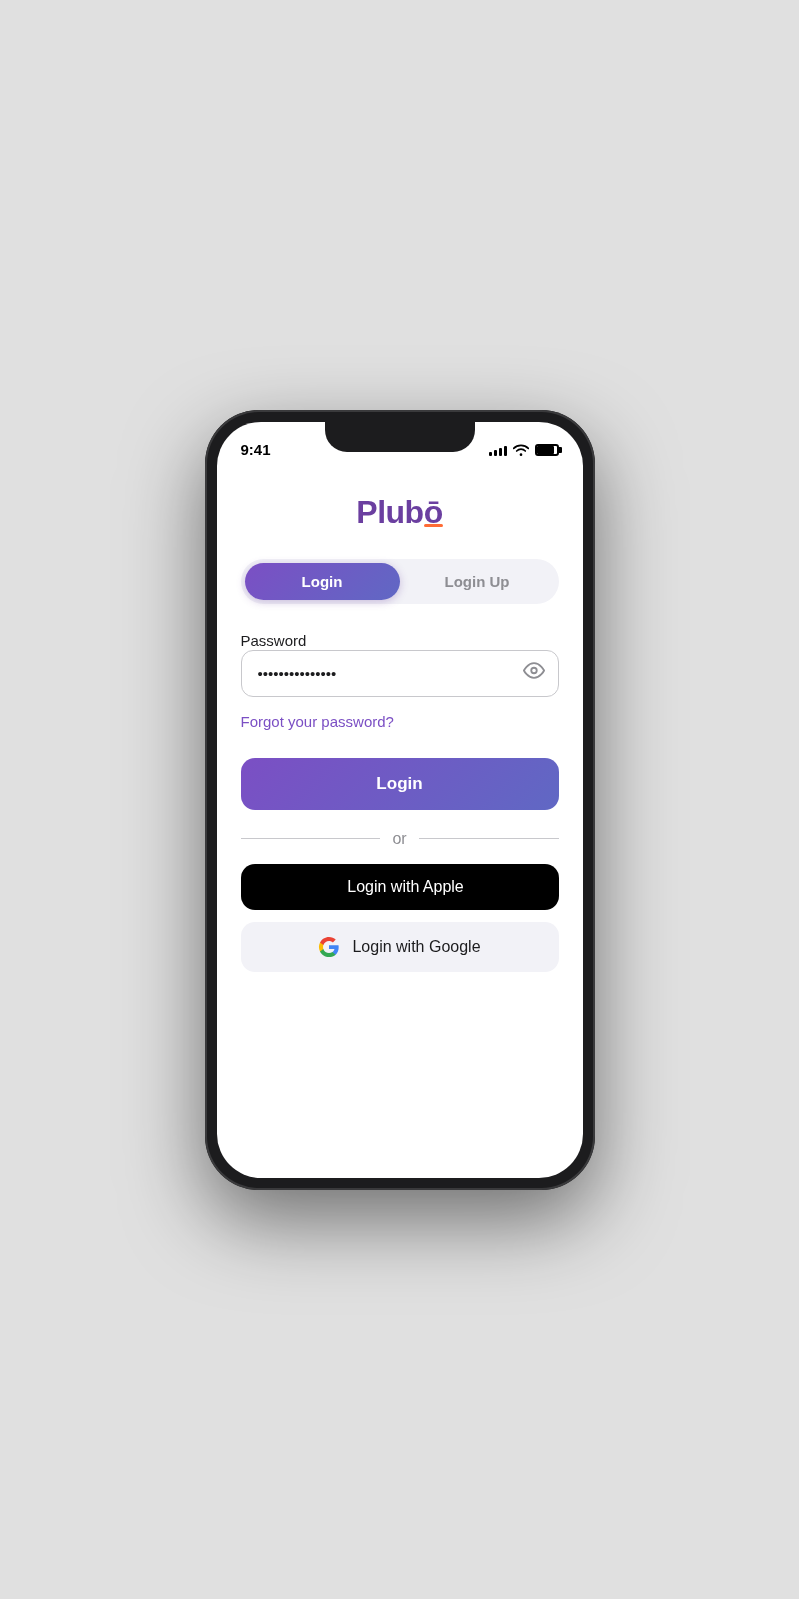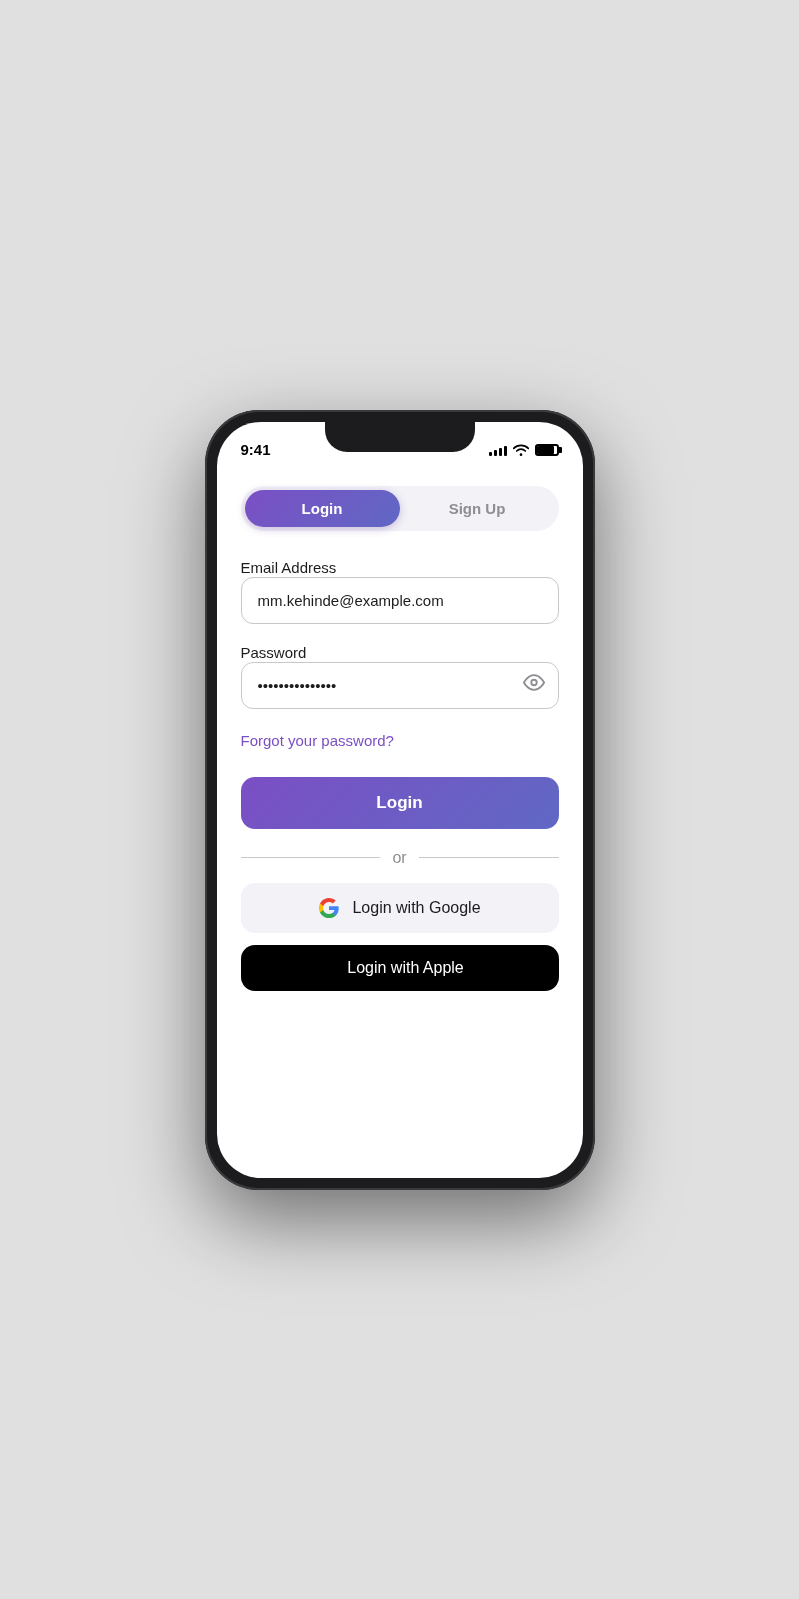--- a/index.html
+++ b/index.html
@@ -219,21 +219,21 @@
       font-size: 18px;
     }
 
     .forgot-link {
       color: #7b4fc4;
       font-size: 15px;
       font-weight: 500;
       text-decoration: none;
       display: block;
       margin-bottom: 28px;
-      margin-top: 23px;
+      margin-top: 16px;
     }
 
     .login-button {
       width: 100%;
       padding: 16px;
       background: linear-gradient(135deg, #7b4fc4, #6068c4);
       color: #fff;
       border: none;
       border-radius: 14px;
       font-size: 17px;
@@ -323,32 +323,33 @@
 
         <div class="battery-icon">
           <div class="battery-fill"></div>
         </div>
       </div>
     </div>
 
     <div class="screen-content">
 
       
+      <div class="app-logo">
+        <span class="logo-text">
+          Plub<span class="logo-o-bar">ō</span>
+        </span>
+      </div>
 
       
       <div class="tab-switcher">
         <button class="tab-btn active">Login</button>
-        <button class="tab-btn inactive">Sign Up</button>
+        <button class="tab-btn inactive">Login Up</button>
       </div>
 
       
-      <div>
-        <label class="field-label">Email Address</label>
-        <input type="email" class="input-field" value="mm.kehinde@example.com" placeholder="mm.kehinde@example.com" style="">
-      </div>
 
       
       <div>
         <label class="field-label">Password</label>
         <div class="password-wrapper">
           <input type="password" class="input-field" value="password1234567" style="">
           <span class="eye-icon">
             
             <svg width="22" height="22" viewBox="0 0 24 24" fill="none" stroke="currentColor" stroke-width="2" stroke-linecap="round" stroke-linejoin="round">
               <path d="M1 12s4-8 11-8 11 8 11 8-4 8-11 8-11-8-11-8z"></path>
@@ -365,35 +366,35 @@
       <button class="login-button">Login</button>
 
       
       <div class="divider">
         <div class="divider-line"></div>
         <span class="divider-text">or</span>
         <div class="divider-line"></div>
       </div>
 
       
+      <button class="social-btn apple-btn">
+        <span class="apple-icon-wrap">
+          
+          
+        </span>
+        <span>Login with Apple</span>
+      </button>
+
+      
       <button class="social-btn google-btn">
 
         <svg class="google-icon" viewBox="0 0 24 24" xmlns="http://www.w3.org/2000/svg">
           <path d="M22.56 12.25c0-.78-.07-1.53-.2-2.25H12v4.26h5.92c-.26 1.37-1.04 2.53-2.21 3.31v2.77h3.57c2.08-1.92 3.28-4.74 3.28-8.09z" fill="#4285F4"></path>
           <path d="M12 23c2.97 0 5.46-.98 7.28-2.66l-3.57-2.77c-.98.66-2.23 1.06-3.71 1.06-2.86 0-5.29-1.93-6.16-4.53H2.18v2.84C3.99 20.53 7.7 23 12 23z" fill="#34A853"></path>
           <path d="M5.84 14.09c-.22-.66-.35-1.36-.35-2.09s.13-1.43.35-2.09V7.07H2.18C1.43 8.55 1 10.22 1 12s.43 3.45 1.18 4.93l3.66-2.84z" fill="#FBBC05"></path>
           <path d="M12 5.38c1.62 0 3.06.56 4.21 1.64l3.15-3.15C17.45 2.09 14.97 1 12 1 7.7 1 3.99 3.47 2.18 7.07l3.66 2.84c.87-2.6 3.3-4.53 6.16-4.53z" fill="#EA4335"></path>
         </svg>
         <span>Login with Google</span>
       </button>
 
-      
-      <button class="social-btn apple-btn">
-        <span class="apple-icon-wrap">
-          
-          
-        </span>
-        <span>Login with Apple</span>
-      </button>
-
     </div>
   </div>
 </div>
 
 </body></html>

